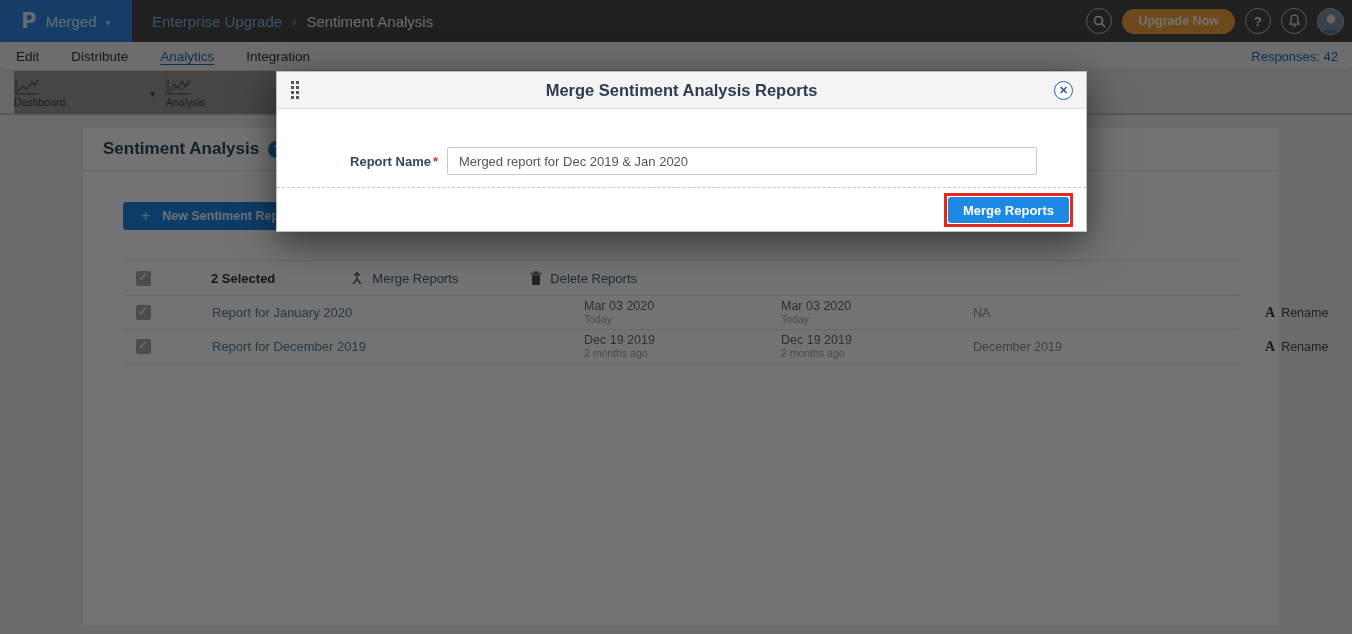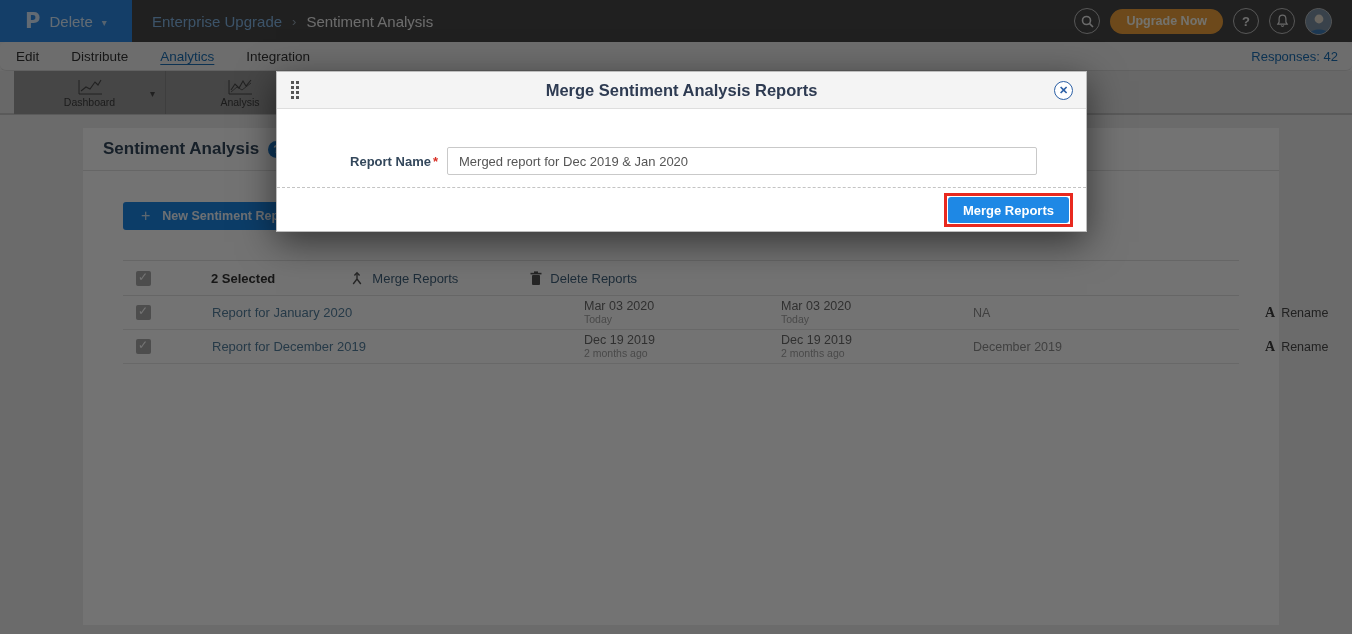--- a/index.html
+++ b/index.html
@@ -9,35 +9,35 @@
   
   .topbar { position:absolute; left:0; top:0; width:1352px; height:42px; background:#474747; display:flex; align-items:center; }
   .brand { width:132px; height:42px; background:#2E8BE6; display:flex; align-items:center; justify-content:center; gap:9px; cursor:pointer; }
   .brand .logo { font-size:21px; font-weight:bold; color:#D9ECFF; font-family:"DejaVu Sans", sans-serif; }
   .brand .prod { font-size:15px; color:#DCEEFF; }
   .brand .caret { font-size:10px; color:#BFDCF6; margin-top:2px; }
   .crumbs { display:flex; align-items:center; gap:10px; margin-left:20px; font-size:15px; }
   .crumb-parent { color:#86B9E8; cursor:pointer; }
   .crumb-sep { color:#93A3B3; font-size:13px; }
   .crumb-current { color:#EFEFEF; }
-  .topbar-right { margin-left:auto; display:flex; align-items:center; gap:10px; padding-right:20px; }
+  .topbar-right { margin-left:auto; display:flex; align-items:center; gap:10px; padding-right:8px; }
   .circ { width:26px; height:26px; border-radius:50%; border:1px solid #C2C2C2; display:flex; align-items:center; justify-content:center; color:#ECECEC; font-size:13px; font-weight:bold; cursor:pointer; background:transparent; }
   .upgrade { height:25px; padding:0 16px; border-radius:13px; background:#F2A33C; color:#FFFDF2; font-size:12.5px; font-weight:bold; display:flex; align-items:center; cursor:pointer; border:none; }
   .avatar { width:27px; height:27px; border-radius:50%; border:1px solid #C2C2C2; overflow:hidden; background:#8FA3B5; cursor:pointer; }
 
   
   .navrow { position:absolute; left:0; top:42px; width:1352px; height:29px; background:#F2F2F2; border-bottom:1px solid #D8D8D8; display:flex; align-items:center; padding:0 14px 0 16px;border-radius:6px; }
   .navitem { font-size:13.5px; color:#333; margin-right:32px; cursor:pointer; }
   .navitem.active { color:#1B6FB5; text-decoration:underline; text-underline-offset:3px; }
   .responses { margin-left:auto; font-size:13px; color:#1B6FB5; }
 
   
   .toolbar { position:absolute; left:0; top:71px; width:1352px; height:44px; background:#E7E7E7; border-bottom:2px solid #C8C8C8; }
   .tabstrip { position:absolute; left:14px; top:0; height:43px; display:flex; background:#9B9B9B; }
-  .tool-tab { width:152px; height:43px; display:flex; flex-direction:column; align-items:center; justify-content:center; gap:1px; border-right:1px solid #8A8A8A; cursor:pointer; position:relative; }
+  .tool-tab { width:152px; height:43px; display:flex; flex-direction:column; justify-content:center; gap:1px; border-right:1px solid #8A8A8A; cursor:pointer; position:relative; }
   .tool-tab.second { width:148px; border-right:none; }
   .tool-tab .tlabel { font-size:10.5px; color:#3E3E3E; }
   .tool-tab svg { display:block; }
   .tab-caret { position:absolute; right:10px; top:17px; font-size:10px; color:#474747; }
 
   
   .card { position:absolute; left:83px; top:128px; width:1196px; height:497px; background:#FFFFFF; }
   .card-head { height:43px; border-bottom:1px solid #E3E3E3; display:flex; align-items:center; padding-left:20px; gap:9px; }
   .page-title { font-size:17px; color:#33475B; }
   .help-badge { width:17px; height:17px; border-radius:50%; background:#1E78C8; color:#fff; font-size:11.5px; font-weight:bold; display:flex; align-items:center; justify-content:center; cursor:pointer; }
@@ -83,21 +83,21 @@
   .merge-btn { height:26px; padding:0 15px; background:#1E88E5; border:none; border-radius:3px; color:#fff; font-size:13px; font-weight:bold; cursor:pointer; }
 </style>
 </head>
 <body>
 
 <div class="stage">
 
   <header class="topbar">
     <div class="brand">
       <span class="logo">P</span>
-      <span class="prod">Delete</span>
+      <span class="prod">Merged</span>
       <span class="caret">▾</span>
     </div>
     <div class="crumbs">
       <span class="crumb-parent">Enterprise Upgrade</span>
       <span class="crumb-sep">›</span>
       <span class="crumb-current">Sentiment Analysis</span>
     </div>
     <div class="topbar-right">
       <span class="circ">
         <svg width="13" height="13" viewBox="0 0 13 13">

